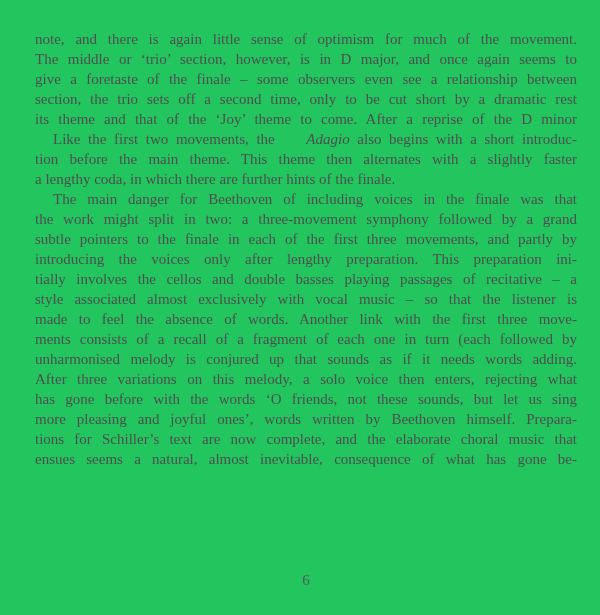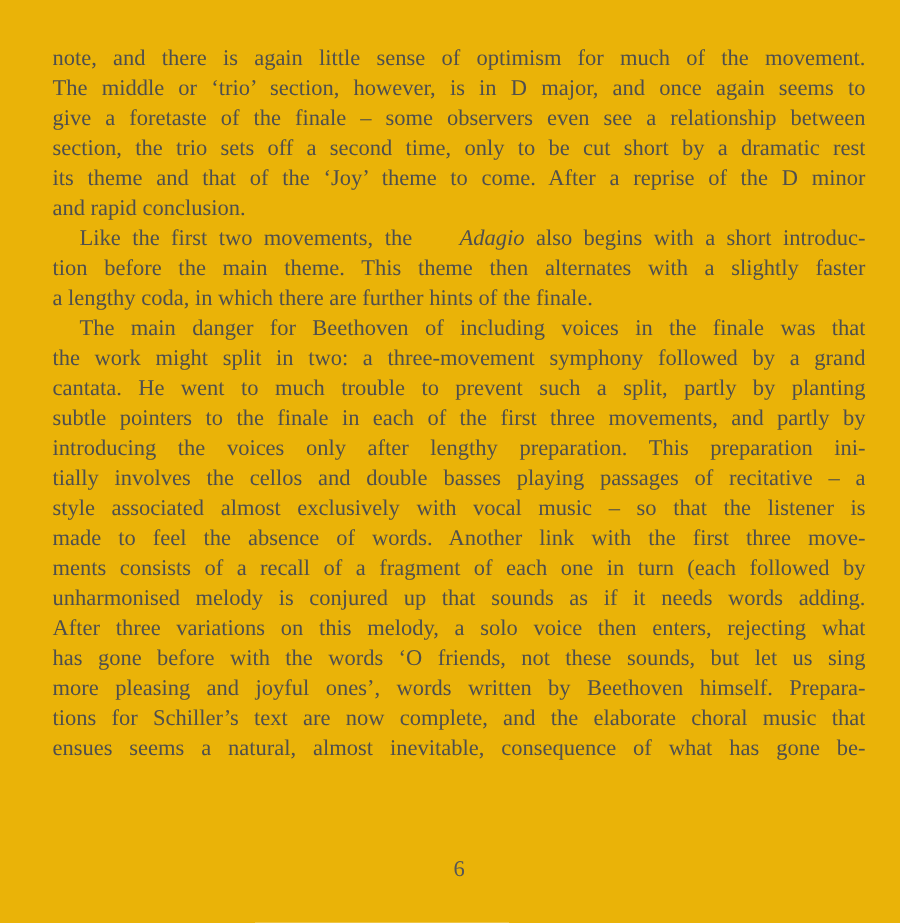--- a/index.html
+++ b/index.html
@@ -7,21 +7,21 @@
     width: 600px;
     height: 615px;
     background: #fdfdfc;
     overflow: hidden;
     font-family: "Liberation Serif", "DejaVu Serif", serif;
   }
   .page {
     position: absolute;
     left: 0; top: 0;
     width: 600px; height: 615px;
-    background: #eab308;
+    background: #22c55e;
   }
   .text-block {
     position: absolute;
     left: 35px;
     top: 29px;
     width: 542px;
     color: #4f4f4f;
     font-size: 15px;
     line-height: 20px;
   }
@@ -54,27 +54,25 @@
 </head>
 <body>
 
 <div class="page">
   <div class="text-block">
       <div class="line justify"><span>note, and there is again little sense of optimism for much of the movement.</span></div>
       <div class="line justify"><span>The middle or ‘trio’ section, however, is in D major, and once again seems to</span></div>
       <div class="line justify"><span>give a foretaste of the finale – some observers even see a relationship between</span></div>
       <div class="line justify"><span>section, the trio sets off a second time, only to be cut short by a dramatic rest</span></div>
       <div class="line justify"><span>its theme and that of the ‘Joy’ theme to come. After a reprise of the D minor</span></div>
-      <div class="line"><span>and rapid conclusion.</span></div>
       <div class="line justify indent"><span>Like the first two movements, the </span><em>Adagio</em><span> also begins with a short introduc-</span></div>
       <div class="line justify"><span>tion before the main theme. This theme then alternates with a slightly faster</span></div>
       <div class="line"><span>a lengthy coda, in which there are further hints of the finale.</span></div>
       <div class="line justify indent"><span>The main danger for Beethoven of including voices in the finale was that</span></div>
       <div class="line justify"><span>the work might split in two: a three-movement symphony followed by a grand</span></div>
-      <div class="line justify"><span>cantata. He went to much trouble to prevent such a split, partly by planting</span></div>
       <div class="line justify"><span>subtle pointers to the finale in each of the first three movements, and partly by</span></div>
       <div class="line justify"><span>introducing the voices only after lengthy preparation. This preparation ini-</span></div>
       <div class="line justify"><span>tially involves the cellos and double basses playing passages of recitative – a</span></div>
       <div class="line justify"><span>style associated almost exclusively with vocal music – so that the listener is</span></div>
       <div class="line justify"><span>made to feel the absence of words. Another link with the first three move-</span></div>
       <div class="line justify"><span>ments consists of a recall of a fragment of each one in turn (each followed by</span></div>
       <div class="line justify"><span>unharmonised melody is conjured up that sounds as if it needs words adding.</span></div>
       <div class="line justify"><span>After three variations on this melody, a solo voice then enters, rejecting what</span></div>
       <div class="line justify"><span>has gone before with the words ‘O friends, not these sounds, but let us sing</span></div>
       <div class="line justify"><span>more pleasing and joyful ones’, words written by Beethoven himself. Prepara-</span></div>

